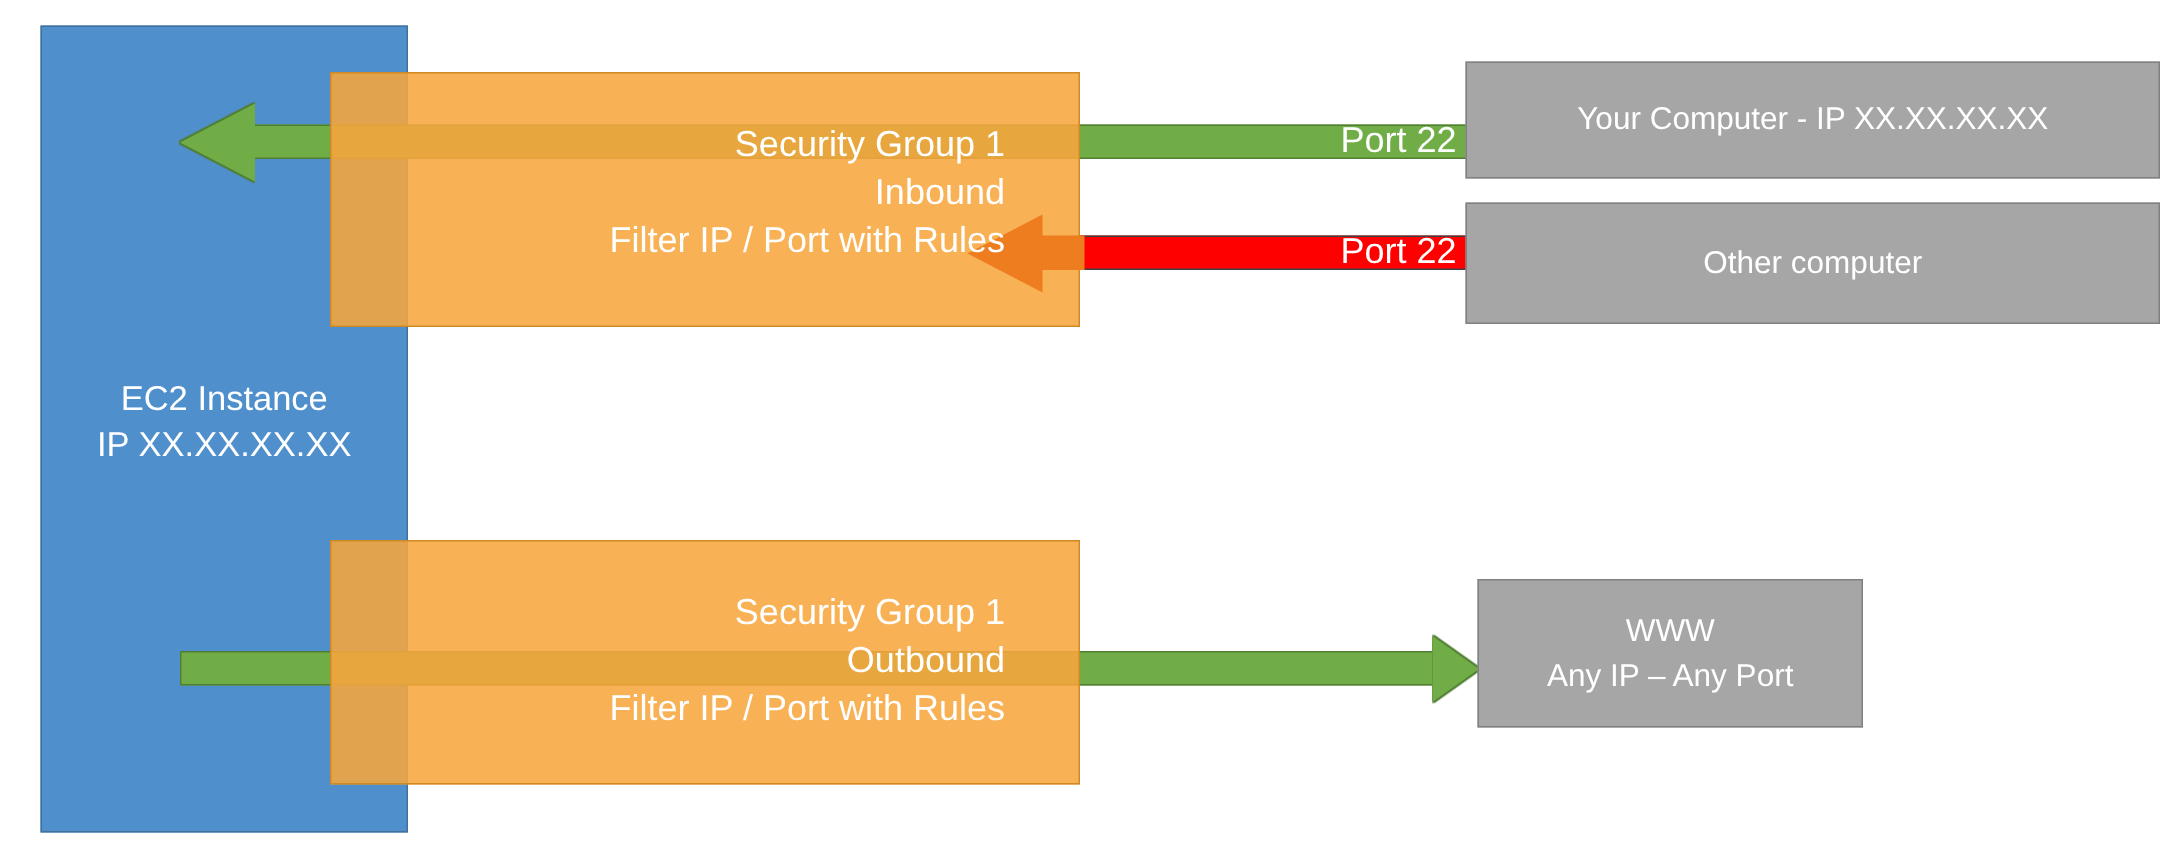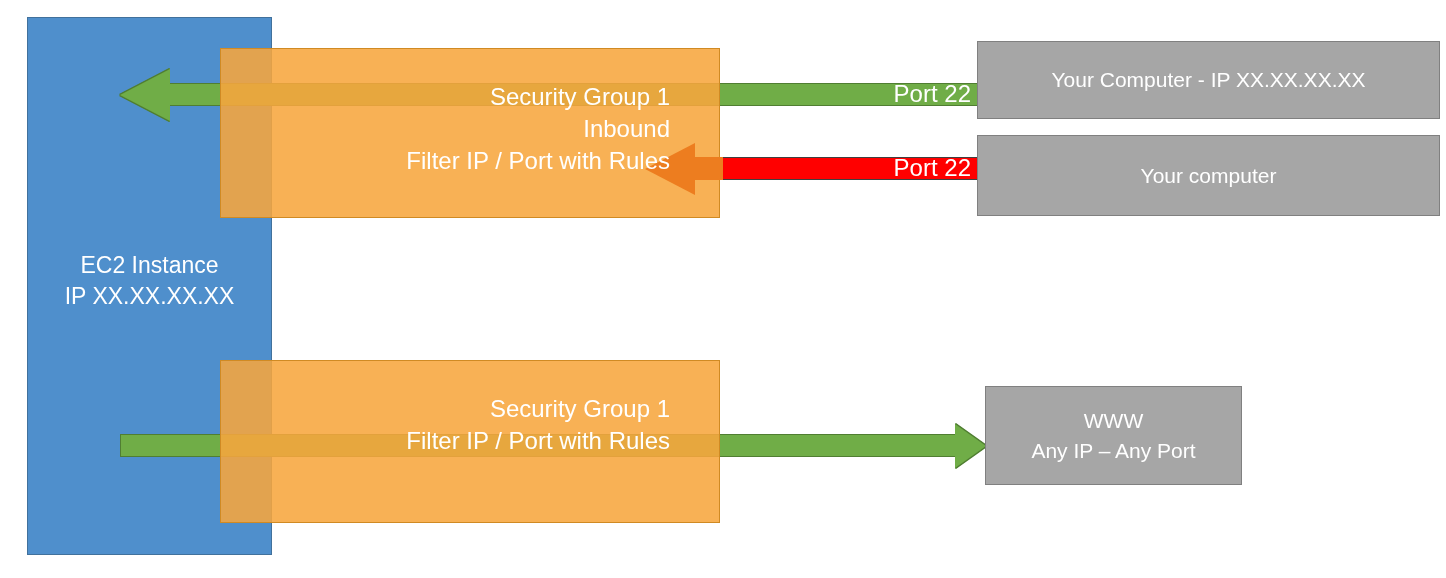--- a/index.html
+++ b/index.html
@@ -198,31 +198,32 @@
   <div class="abs bar bar-green-out"></div>
   <div class="abs arrow-right-green"></div>
 
   <div class="abs sg-text sg-text-inbound">
     <div>Security Group 1</div>
     <div>Inbound</div>
     <div>Filter IP / Port with Rules</div>
   </div>
   <div class="abs sg-text sg-text-outbound">
     <div>Security Group 1</div>
+    <div>Outbound</div>
     <div>Filter IP / Port with Rules</div>
   </div>
 
   <div class="abs bar-label label-port22-green">Port 22</div>
   <div class="abs bar-label label-port22-red">Port 22</div>
   <div class="abs bar-label label-anyport">Any Port</div>
 
   <div class="abs grey-box grey-your-computer">
     <div>Your Computer - IP XX.XX.XX.XX</div>
   </div>
   <div class="abs grey-box grey-other-computer">
-    <div>Your computer</div>
+    <div>Other computer</div>
   </div>
   <div class="abs grey-box grey-www">
     <div>WWW</div>
     <div>Any IP – Any Port</div>
   </div>
 
 </div>
 
 </body></html>

